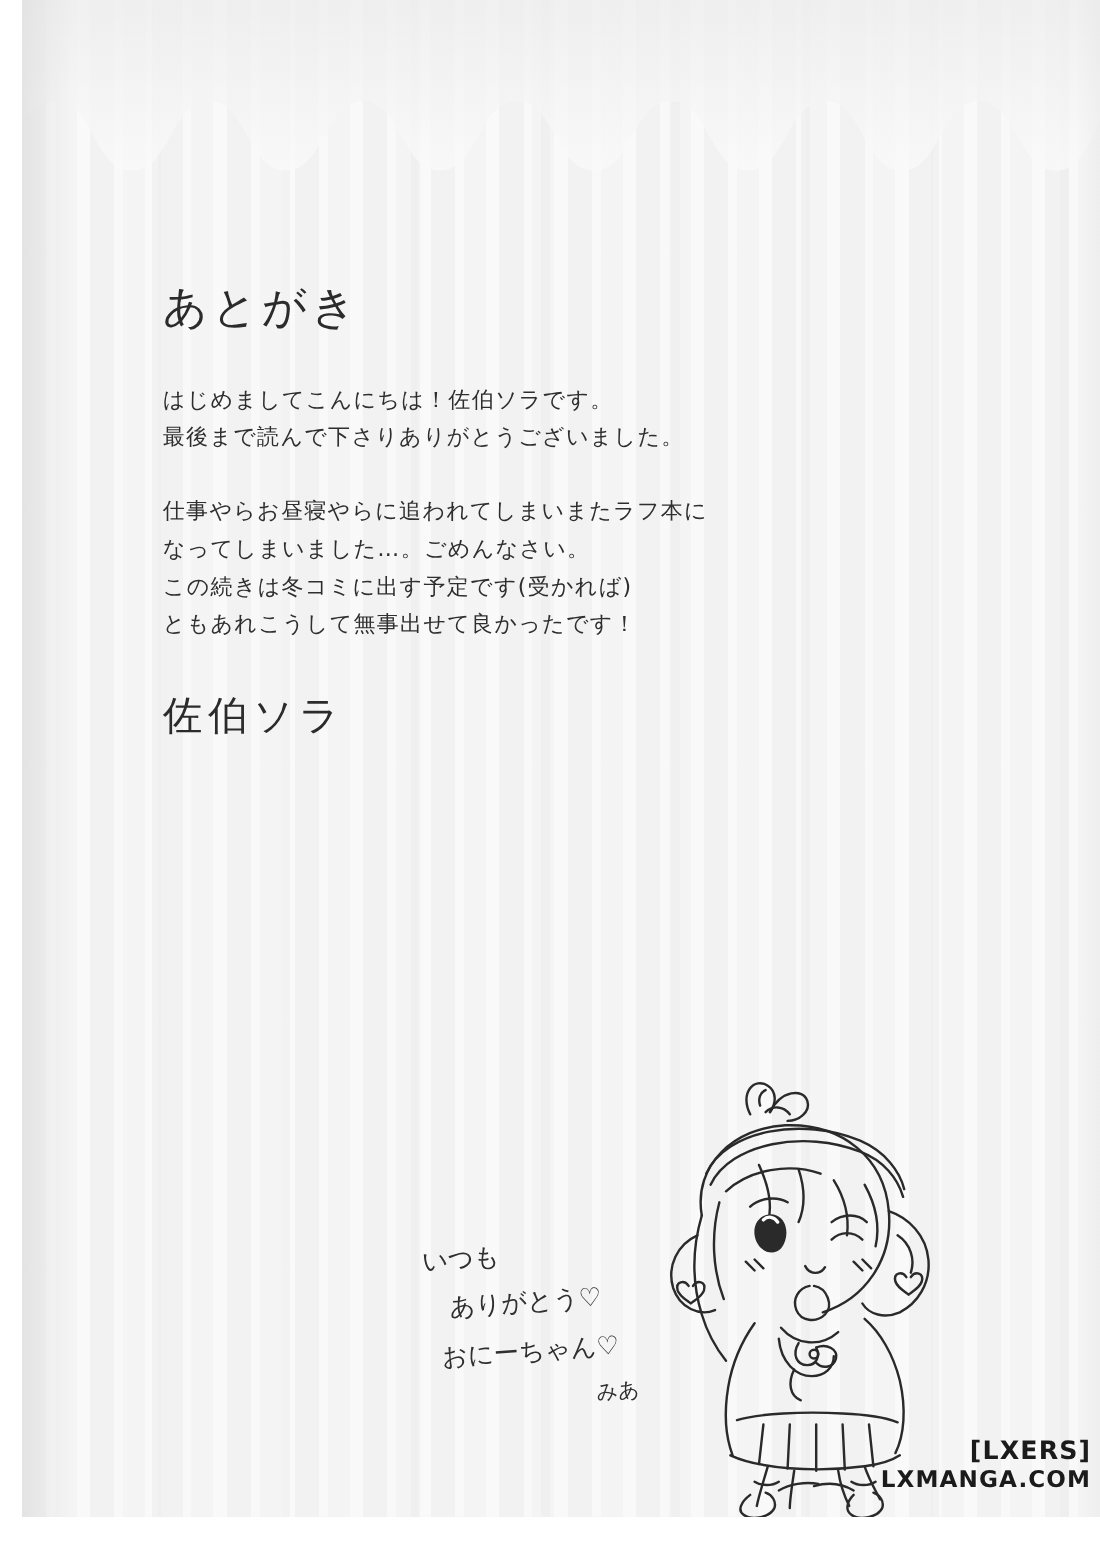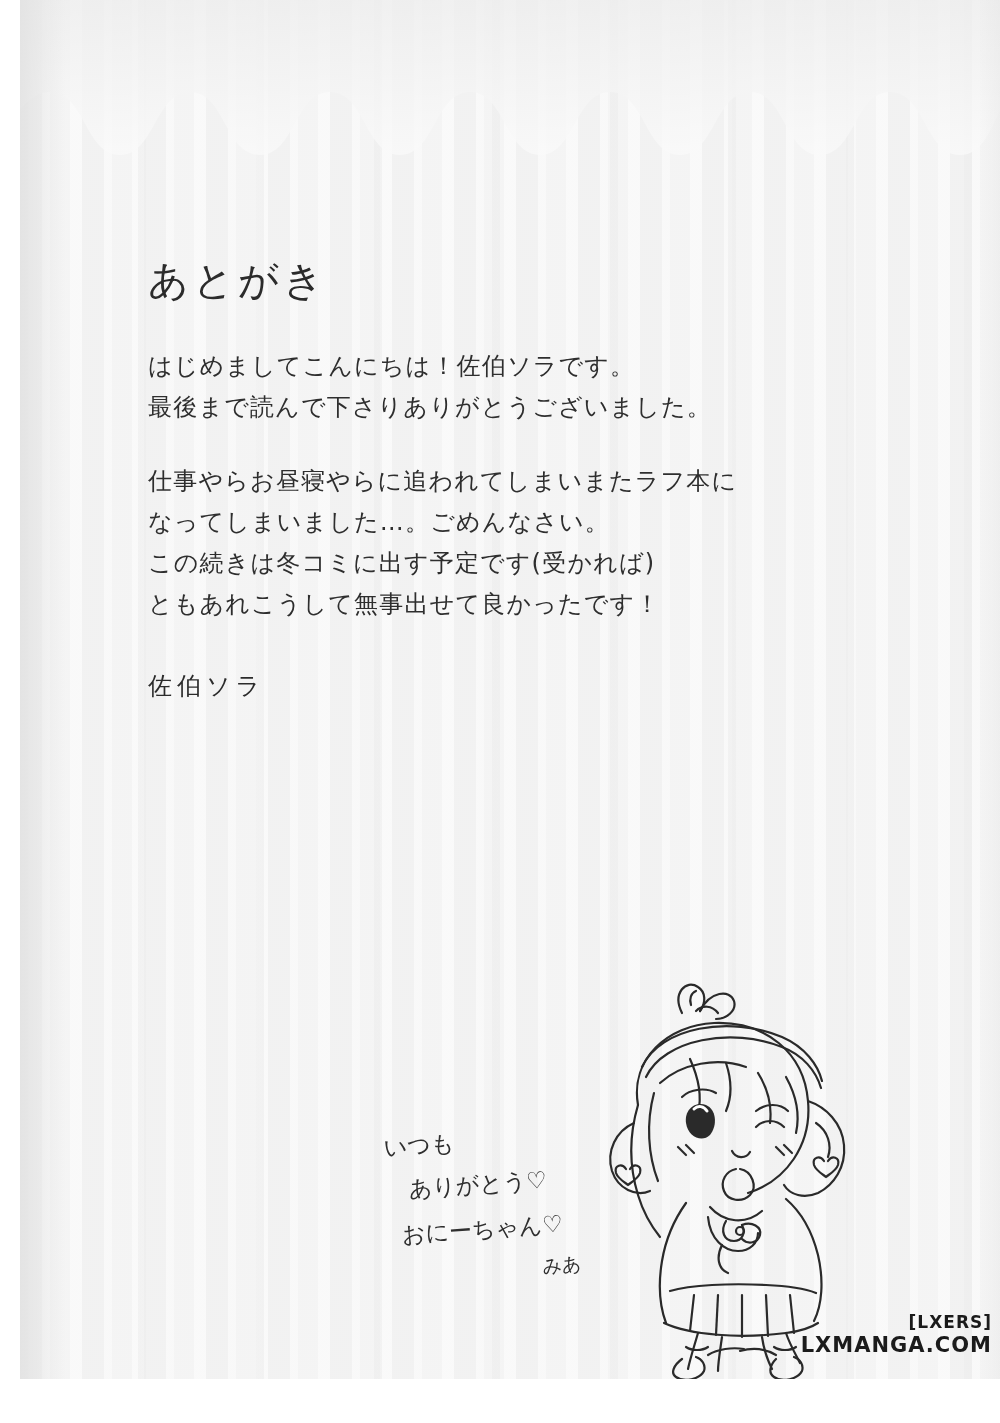--- a/index.html
+++ b/index.html
@@ -84,29 +84,29 @@
   }
   .afterword-title {
     font-size: 40px;
     line-height: 1.1;
     color: #2b2b2b;
     letter-spacing: 4px;
     margin: 0 0 44px 0;
     font-weight: normal;
   }
   .para {
-    font-size: 24px;
+    font-size: 20px;
     line-height: 1.72;
     color: #2e2e2e;
     letter-spacing: 1.2px;
     margin: 0 0 32px 0;
     white-space: pre-line;
   }
   .signature {
-    font-size: 24px;
+    font-size: 36px;
     letter-spacing: 5px;
     color: #2b2b2b;
     margin: 46px 0 0 0;
     line-height: 1.2;
   }
 
   
   .handwriting {
     position: absolute;
     left: 368px;
@@ -136,21 +136,21 @@
   .watermark {
     position: absolute;
     right: 28px;
     bottom: 22px;
     text-align: right;
     color: #1b1b1b;
     font-family: "DejaVu Sans", sans-serif;
     font-weight: bold;
     letter-spacing: 1px;
   }
-  .wm-top { font-size: 17px; line-height: 1.15; }
+  .wm-top { font-size: 23px; line-height: 1.15; }
   .wm-bottom { font-size: 21px; line-height: 1.15; }
 </style>
 </head>
 <body>
 
 <div id="page">
 
   <div class="stripes"></div>
   <div class="stripes-wide"></div>
 

